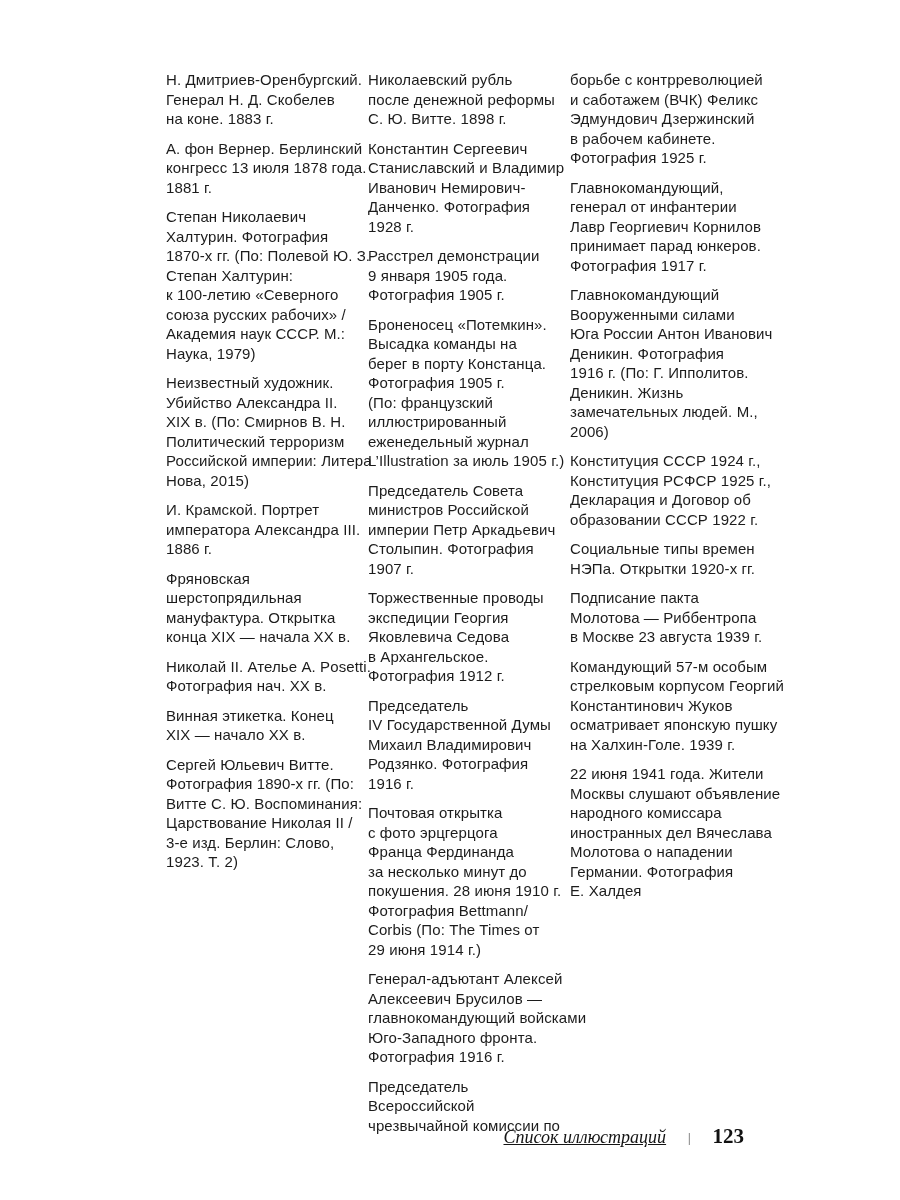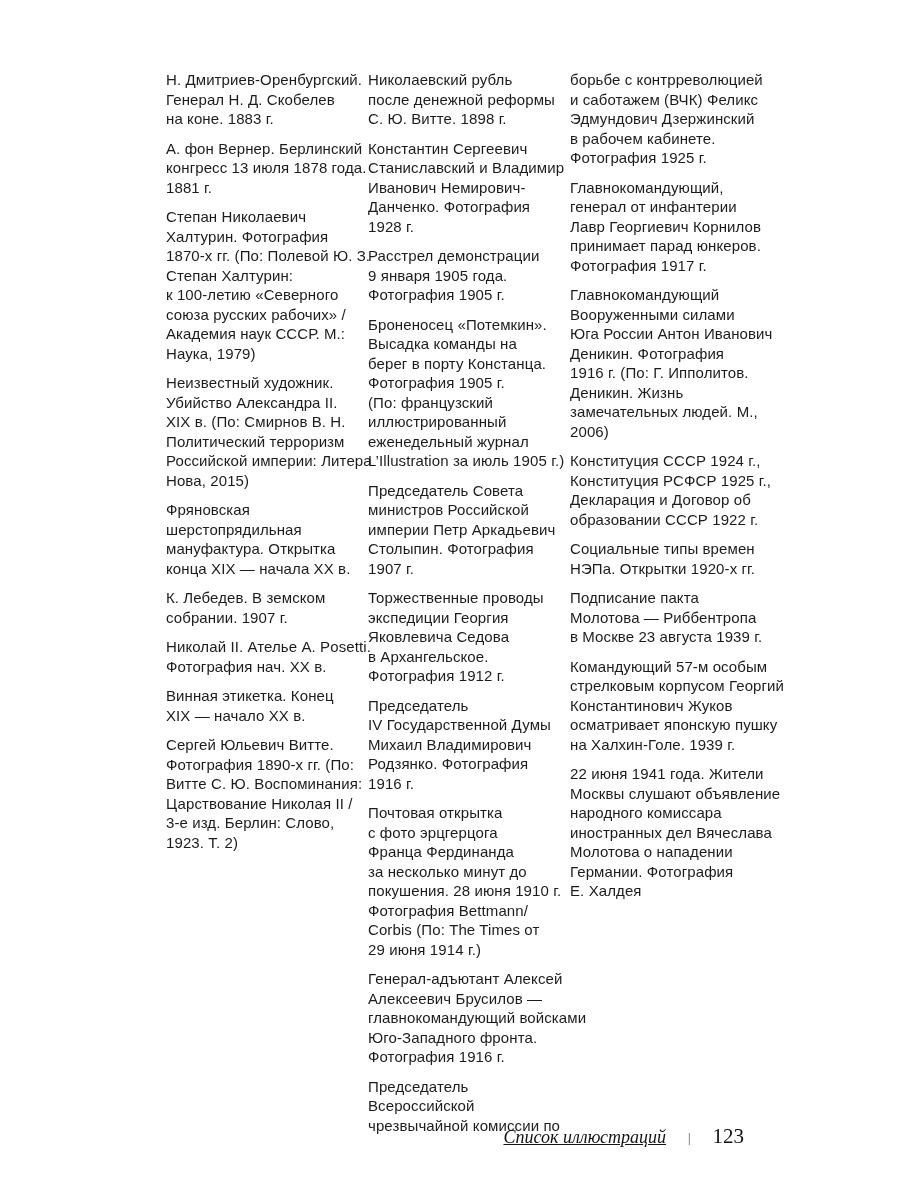--- a/index.html
+++ b/index.html
@@ -53,21 +53,21 @@
     text-decoration: underline;
   }
   .footer-sep {
     font-family: "Liberation Serif", "DejaVu Serif", serif;
     font-size: 12px;
     color: #3a3a3a;
     transform: translateY(-1px);
   }
   .footer-num {
     font-family: "Liberation Serif", "DejaVu Serif", serif;
-    font-weight: normal;
+    font-weight: bold;
     font-size: 21px;
     color: #111111;
   }
 </style>
 </head>
 <body>
 
 <div class="page">
 
   <div class="content">
@@ -86,26 +86,27 @@
 к 100-летию «Северного
 союза русских рабочих» /
 Академия наук СССР. М.:
 Наука, 1979)</p>
       <p class="entry">Неизвестный художник.
 Убийство Александра II.
 XIX в. (По: Смирнов В. Н.
 Политический терроризм
 Российской империи: Литера
 Нова, 2015)</p>
+      <p class="entry">И. Крамской. Портрет
+императора Александра III.
+1886 г.</p>
       <p class="entry">Фряновская
 шерстопрядильная
 мануфактура. Открытка
 конца XIX — начала XX в.</p>
-      <p class="entry">К. Лебедев. В земском
-собрании. 1907 г.</p>
       <p class="entry">Николай II. Ателье А. Posetti.
 Фотография нач. XX в.</p>
       <p class="entry">Винная этикетка. Конец
 XIX — начало XX в.</p>
       <p class="entry">Сергей Юльевич Витте.
 Фотография 1890-х гг. (По:
 Витте С. Ю. Воспоминания:
 Царствование Николая II /
 3-е изд. Берлин: Слово,
 1923. Т. 2)</p>

